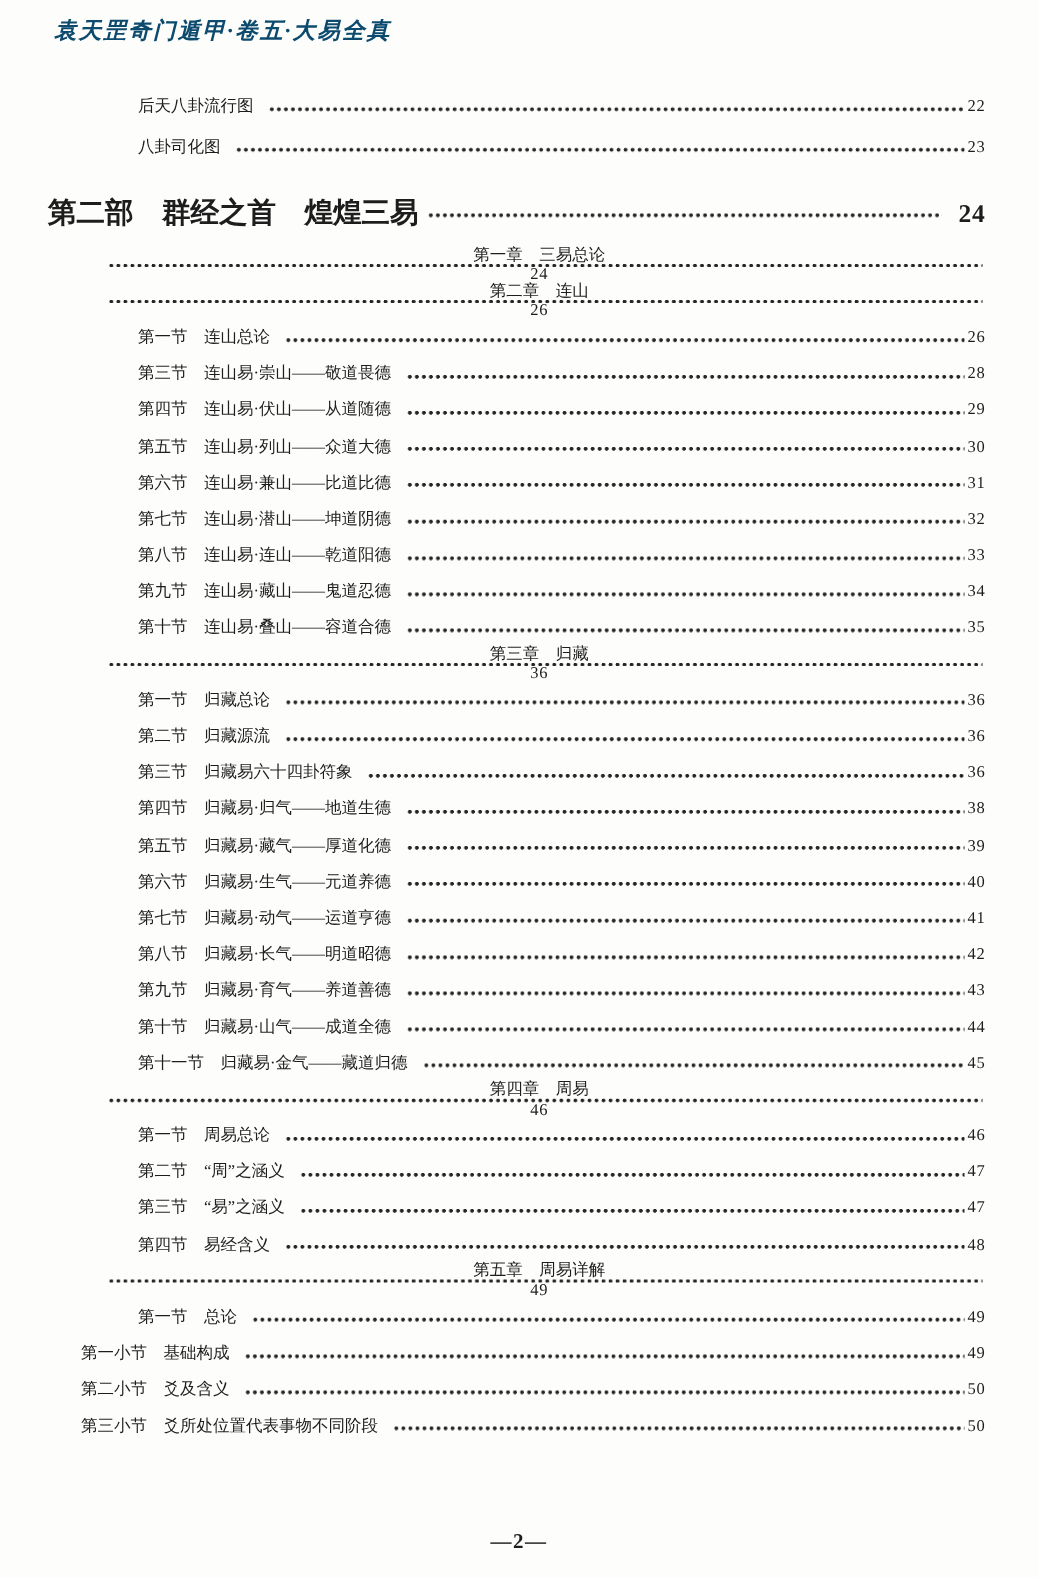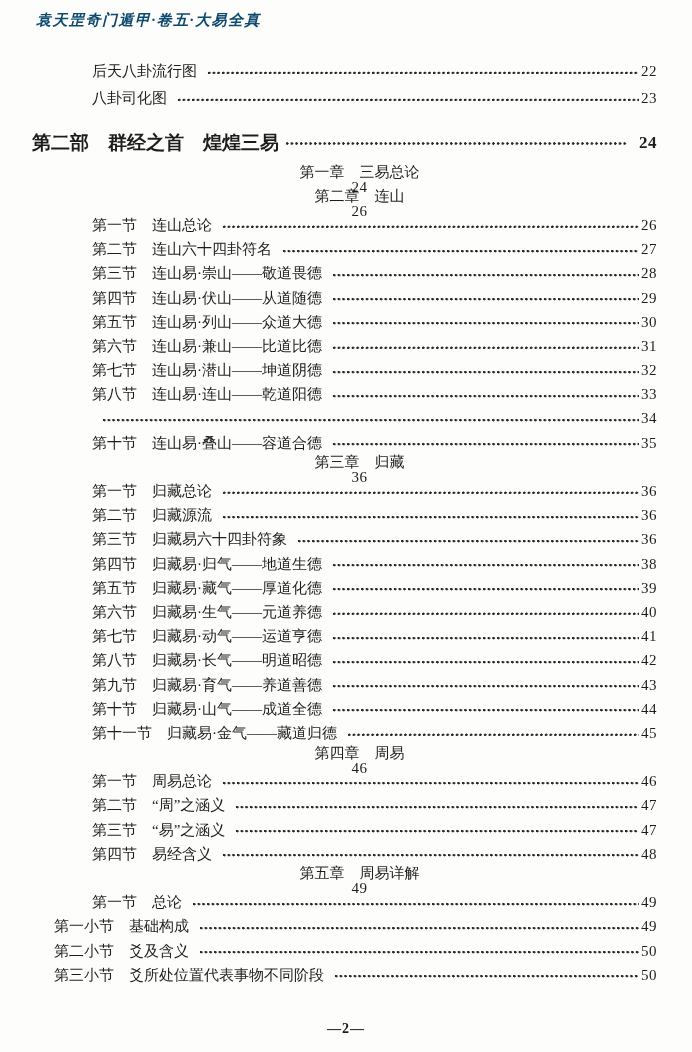--- a/index.html
+++ b/index.html
@@ -27,21 +27,21 @@
     position: absolute;
     top: 58px;
     left: 0;
     right: 0;
   }
   .row {
     display: flex;
     align-items: center;
     height: 24.2px;
     padding-right: 35px;
-    font-size: 15px;
+    font-size: 11px;
     line-height: 1;
   }
   .row .label { white-space: nowrap; }
   .leader {
     flex: 1 1 auto;
     align-self: stretch;
     margin: 0 2px 0 10px;
     background-image: radial-gradient(circle at 2.2px 55%, #262626 1.05px, rgba(0,0,0,0) 1.5px);
     background-size: 4.7px 100%;
     background-repeat: repeat-x;
@@ -106,25 +106,20 @@
     <span class="label">第二章　连山</span>
     <span class="leader"></span>
     <span class="pagenum">26</span>
   </div>
     <div class="row level2 type-section">
     <span class="label">第一节　连山总论</span>
     <span class="leader"></span>
     <span class="pagenum">26</span>
   </div>
     <div class="row level2 type-section">
-    <span class="label">第二节　连山六十四卦符名</span>
-    <span class="leader"></span>
-    <span class="pagenum">27</span>
-  </div>
-    <div class="row level2 type-section">
     <span class="label">第三节　连山易·崇山——敬道畏德</span>
     <span class="leader"></span>
     <span class="pagenum">28</span>
   </div>
     <div class="row level2 type-section">
     <span class="label">第四节　连山易·伏山——从道随德</span>
     <span class="leader"></span>
     <span class="pagenum">29</span>
   </div>
     <div class="row level2 type-section">
@@ -141,20 +136,21 @@
     <span class="label">第七节　连山易·潜山——坤道阴德</span>
     <span class="leader"></span>
     <span class="pagenum">32</span>
   </div>
     <div class="row level2 type-section">
     <span class="label">第八节　连山易·连山——乾道阳德</span>
     <span class="leader"></span>
     <span class="pagenum">33</span>
   </div>
     <div class="row level2 type-section">
+    <span class="label">第九节　连山易·藏山——鬼道忍德</span>
     <span class="leader"></span>
     <span class="pagenum">34</span>
   </div>
     <div class="row level2 type-section">
     <span class="label">第十节　连山易·叠山——容道合德</span>
     <span class="leader"></span>
     <span class="pagenum">35</span>
   </div>
     <div class="row level1 type-chapter">
     <span class="label">第三章　归藏</span>

